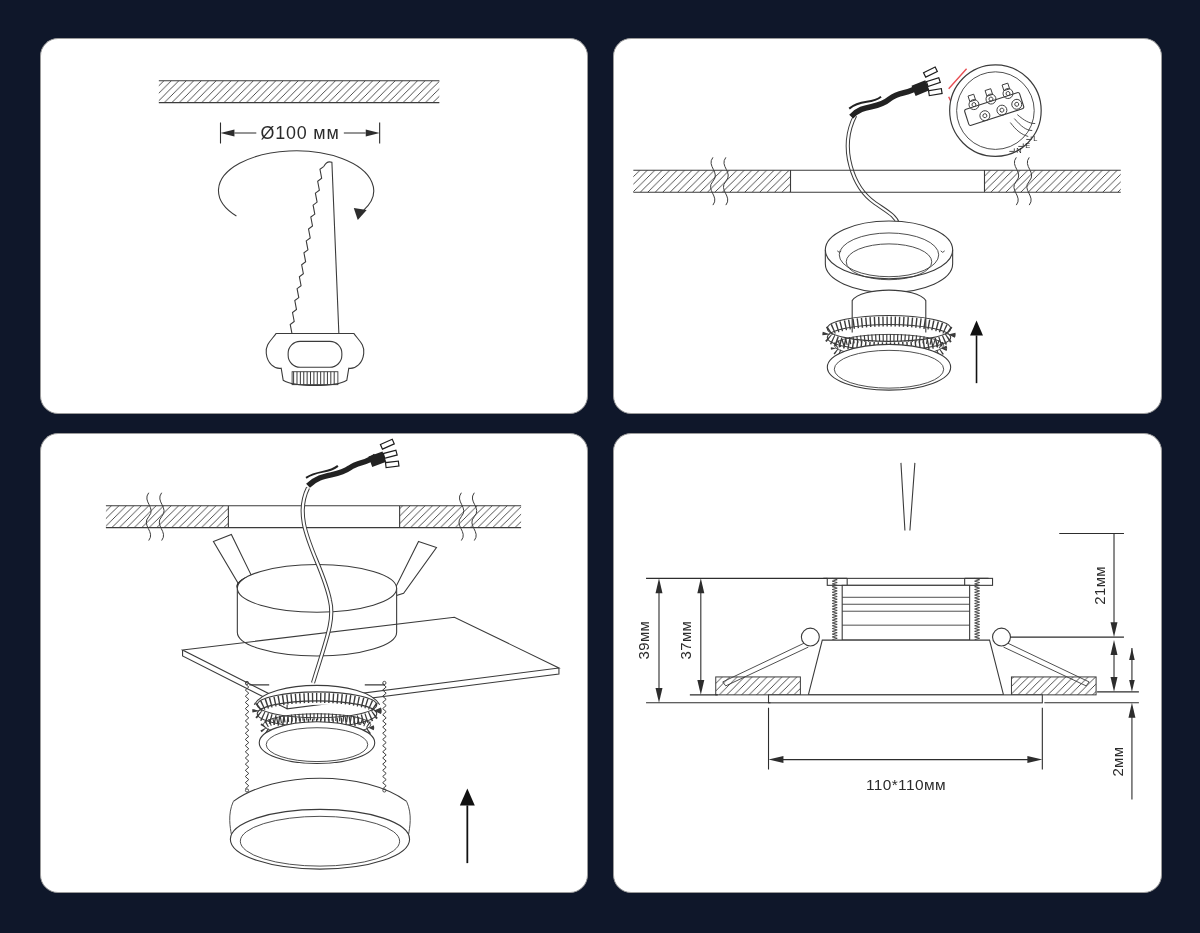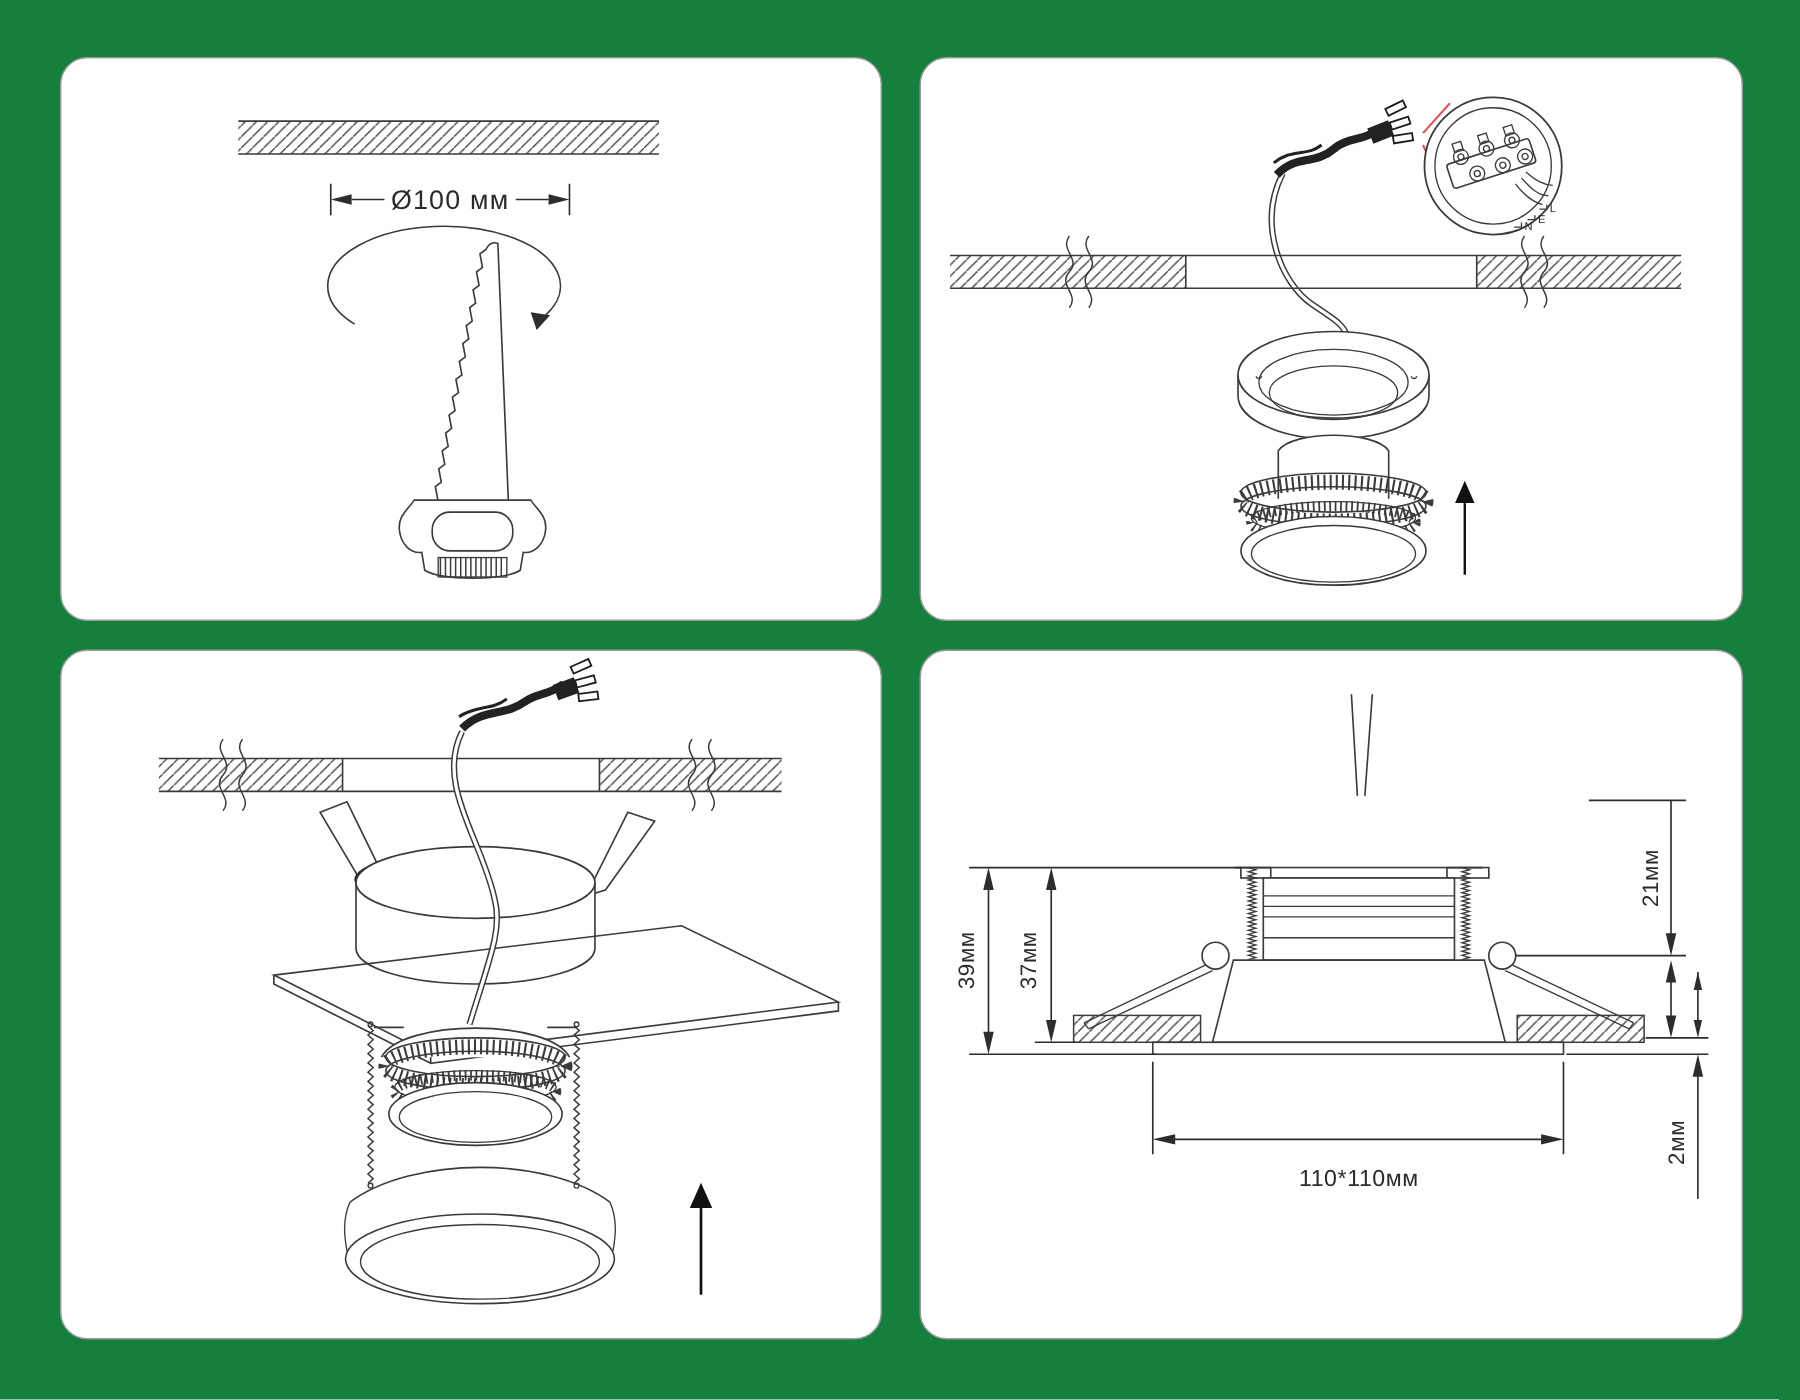--- a/index.html
+++ b/index.html
@@ -1,16 +1,16 @@
 <!DOCTYPE html>
 <html><head>
 <meta charset="utf-8">
 <style>
   html,body{margin:0;padding:0;background:#ffffff;}
-  .stage{position:relative;width:1200px;height:933px;background:#15803d;overflow:hidden;
+  .stage{position:relative;width:1200px;height:933px;background:#0f172a;overflow:hidden;
          font-family:"Liberation Sans","DejaVu Sans",sans-serif;}
   .panel{position:absolute;border:1.5px solid #9b9b9b;border-radius:18px;background:#fff;box-sizing:border-box;}
   #p1{left:40px;top:38px;width:548px;height:376px;}
   #p2{left:613px;top:38px;width:549px;height:376px;}
   #p3{left:40px;top:433px;width:548px;height:460px;}
   #p4{left:613px;top:433px;width:549px;height:460px;}
   .panel svg{display:block;width:100%;height:100%;}
   .ln{stroke:#3b3b3b;stroke-width:1.1;fill:none;}
   .lnw{stroke:#3b3b3b;stroke-width:1.1;fill:#ffffff;}
   .thin{stroke:#3b3b3b;stroke-width:0.9;fill:none;}

